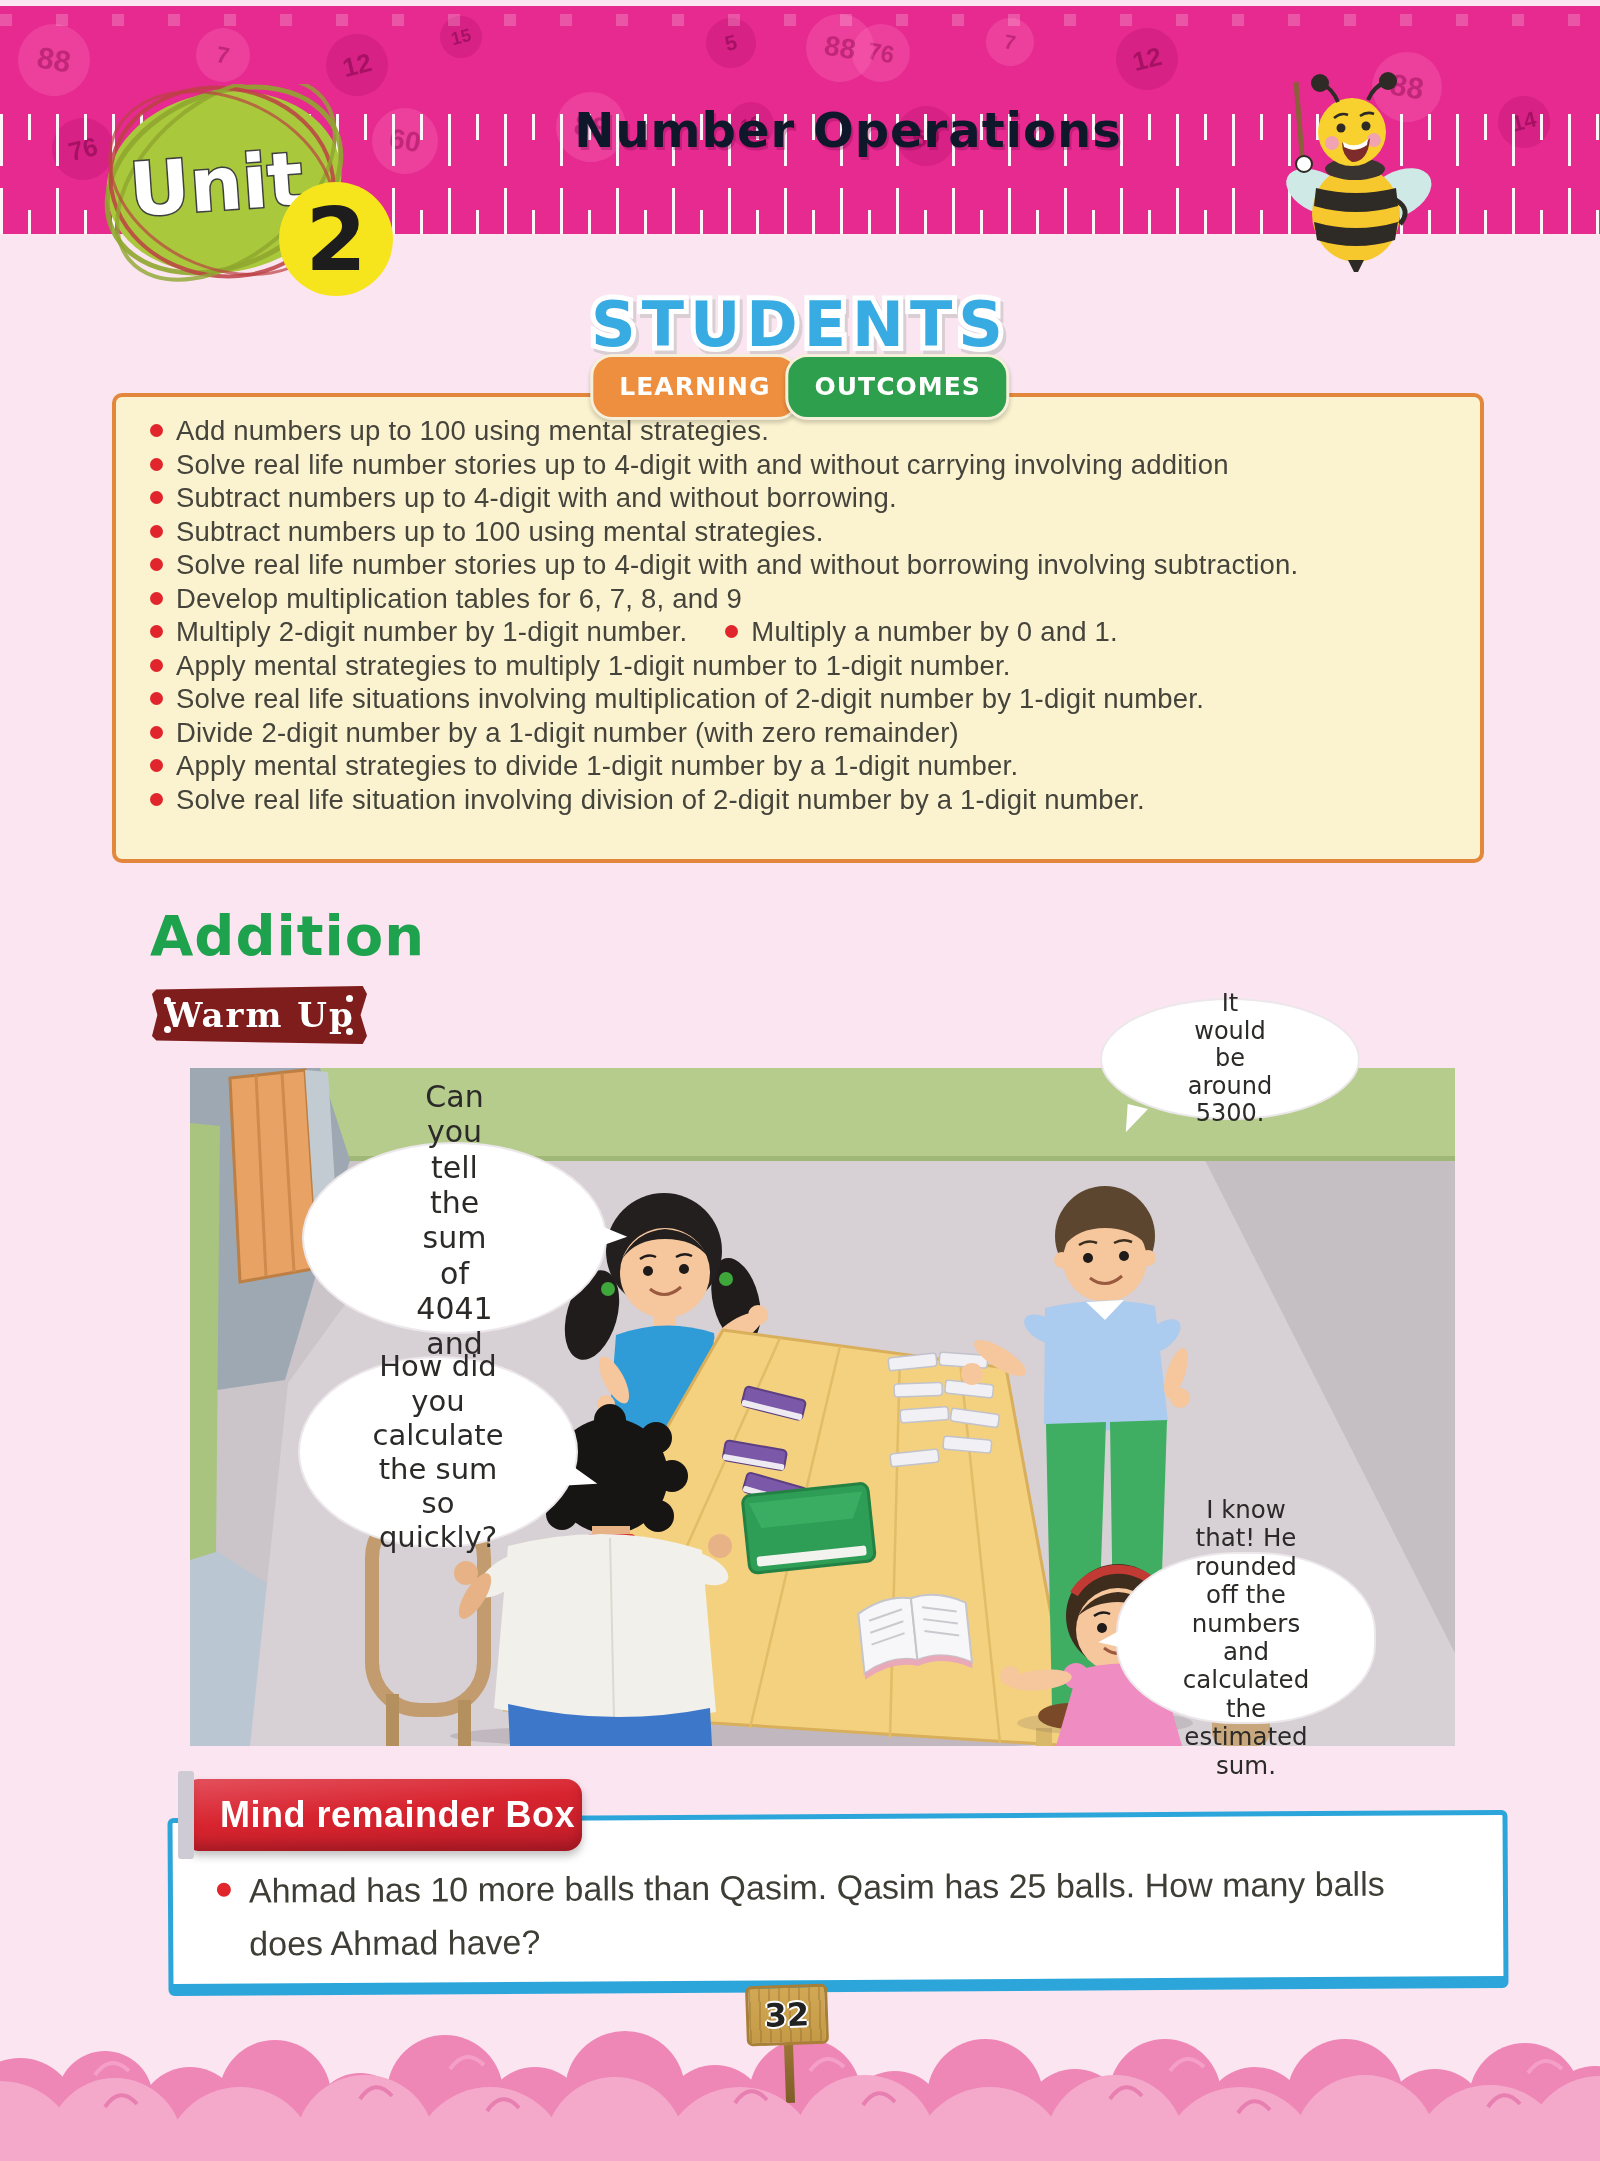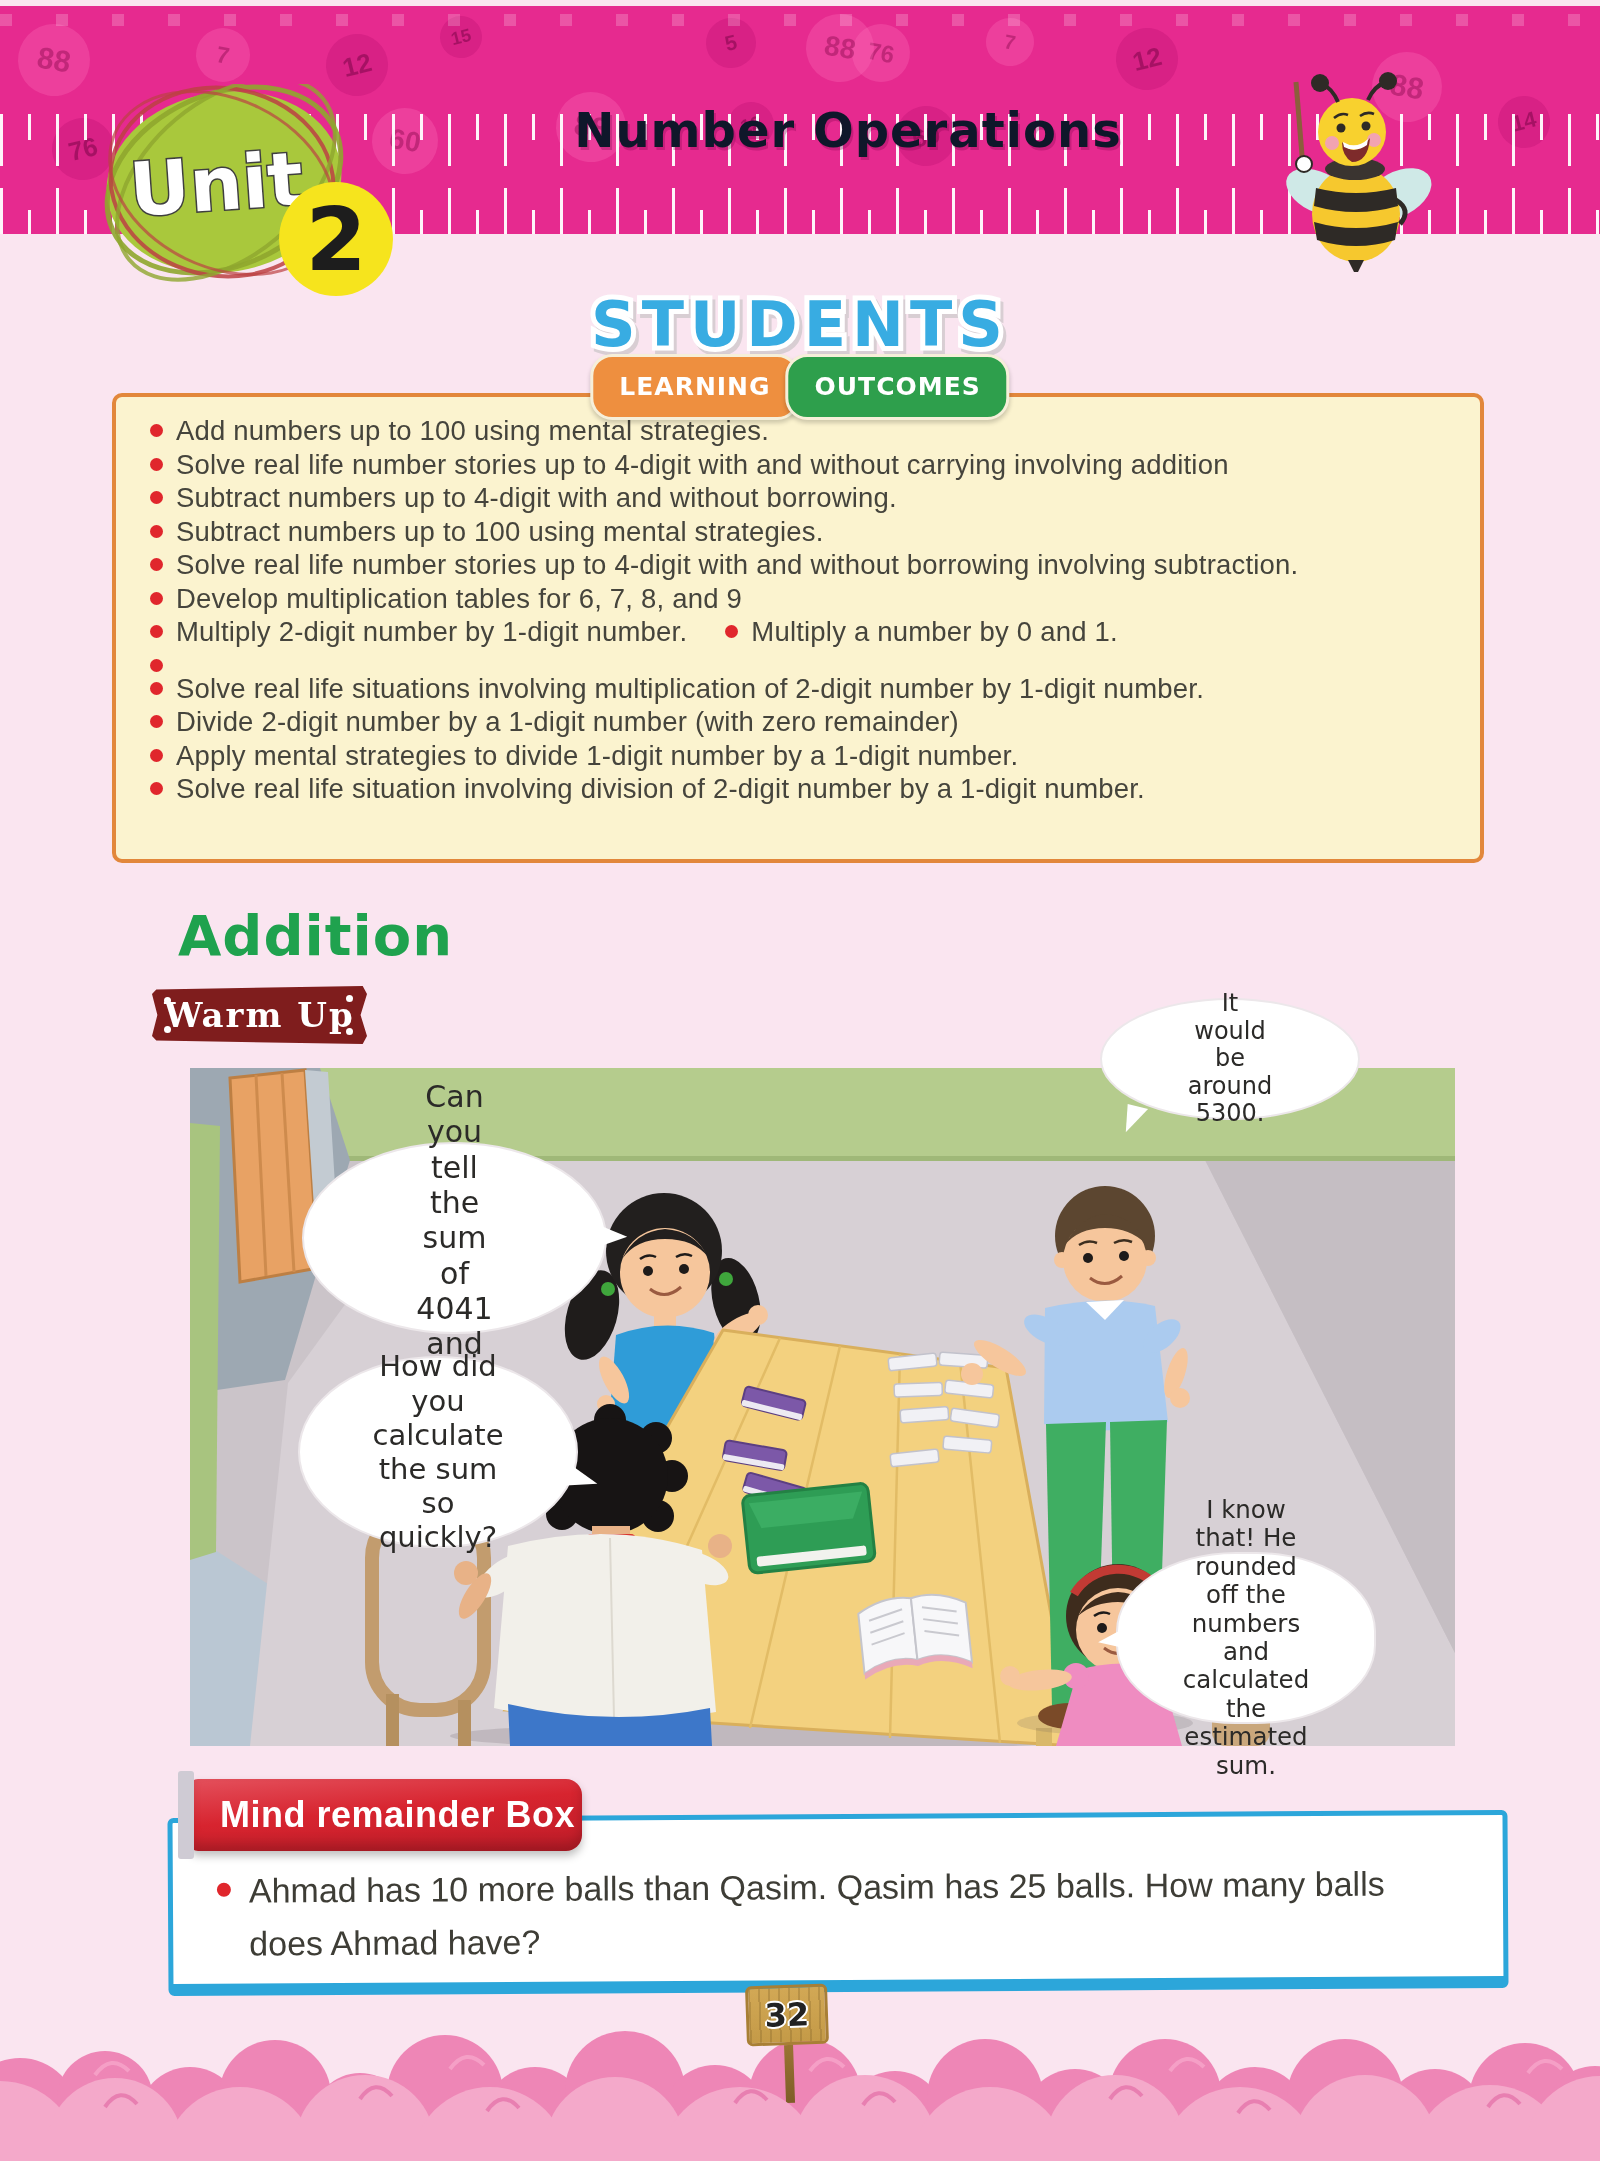--- a/index.html
+++ b/index.html
@@ -50,21 +50,21 @@
   .badge-outcomes{background:#2E9F4C;margin-left:-14px;z-index:2;}
   .outcomes-box{position:absolute;left:112px;top:393px;width:1372px;height:470px;box-sizing:border-box;
      background:#FBF3CF;border:4px solid #E2873B;border-radius:10px;padding:17px 26px 10px 28px;}
   .o-row{display:flex;align-items:flex-start;}
   .o-dot{width:13px;height:13px;background:#E0262C;border-radius:50%;margin:10px 13px 0 6px;flex:none;}
   .o-dot-inline{margin-left:38px;}
   .o-text{font-size:27.5px;line-height:33.5px;color:#45443C;letter-spacing:.2px;}
 
   
   .addition-heading{position:absolute;left:150px;top:903px;font-size:56px;font-weight:bold;color:#1FA24E;
-     font-family:"DejaVu Sans",sans-serif;letter-spacing:1px;margin-left:28px;}
+     font-family:"DejaVu Sans",sans-serif;letter-spacing:1px;}
   .warmup{position:absolute;left:152px;top:986px;width:215px;height:58px;background:#7f1d1d;
      clip-path:polygon(2% 6%,98% 0,100% 14%,97% 50%,100% 86%,98% 100%,2% 94%,0 86%,2.5% 50%,0 14%);
      display:flex;align-items:center;justify-content:center;filter:drop-shadow(3px 5px 2px rgba(120,100,110,.45));}
   .warmup-label{color:#fff;font-weight:bold;font-size:34px;letter-spacing:2px;font-family:"DejaVu Serif",serif;}
   .wdot{position:absolute;width:7px;height:7px;background:#fff;border-radius:50%;}
   .wdot1{left:12px;top:11px;}.wdot2{right:14px;top:9px;}.wdot3{left:12px;bottom:11px;}.wdot4{right:14px;bottom:9px;}
 
   
   .scene{position:absolute;left:190px;top:1068px;width:1265px;height:678px;z-index:1;}
   .bubble{position:absolute;background:#fff;border:2px solid #ECE7EA;border-radius:50%;display:flex;align-items:center;
@@ -204,20 +204,21 @@
         <span class="o-text">Develop multiplication tables for 6, 7, 8, and 9</span>
       </div>
     <div class="o-row">
       <span class="o-dot"></span>
         <span class="o-text">Multiply 2-digit number by 1-digit number.</span>
       <span class="o-dot o-dot-inline"></span>
         <span class="o-text">Multiply a number by 0 and 1.</span>
     </div>
     <div class="o-row">
         <span class="o-dot"></span>
+        <span class="o-text">Apply mental strategies to multiply 1-digit number to 1-digit number.</span>
       </div>
     <div class="o-row">
         <span class="o-dot"></span>
         <span class="o-text">Solve real life situations involving multiplication of 2-digit number by 1-digit number.</span>
       </div>
     <div class="o-row">
         <span class="o-dot"></span>
         <span class="o-text">Divide 2-digit number by a 1-digit number (with zero remainder)</span>
       </div>
     <div class="o-row">

